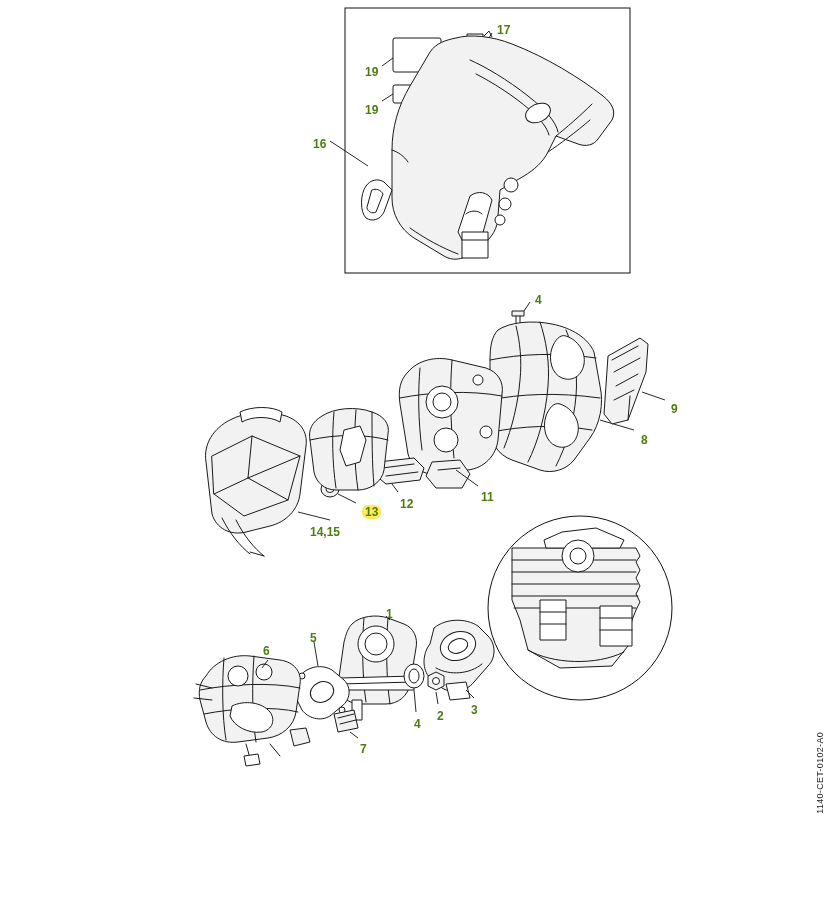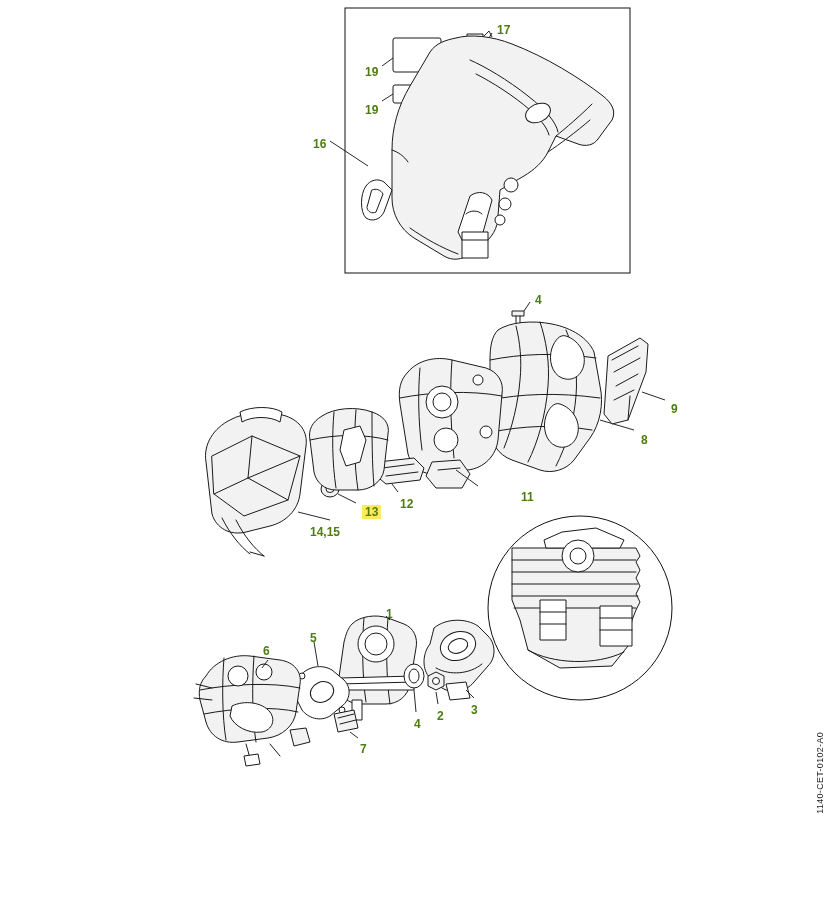--- a/index.html
+++ b/index.html
@@ -25,21 +25,21 @@
     font-family: "Liberation Sans", sans-serif;
     font-size: 12px;
     font-weight: bold;
     color: #4d7c0f;
     white-space: nowrap;
     line-height: 1;
   }
   .callout.highlight {
     background: #ffe95c;
     padding: 1px 3px;
-    border-radius: 1px;
+    border-radius: 6px;
   }
   .sidecode {
     position: absolute;
     right: 6px;
     bottom: 96px;
     font-family: "Liberation Sans", sans-serif;
     font-size: 9px;
     color: #222222;
     writing-mode: vertical-rl;
     transform: rotate(180deg);
@@ -341,21 +341,21 @@
 
   </svg>
 
   <span class="callout" style="left:497px; top:24px;">17</span>
   <span class="callout" style="left:365px; top:66px;">19</span>
   <span class="callout" style="left:365px; top:104px;">19</span>
   <span class="callout" style="left:313px; top:138px;">16</span>
   <span class="callout" style="left:535px; top:294px;">4</span>
   <span class="callout" style="left:671px; top:403px;">9</span>
   <span class="callout" style="left:641px; top:434px;">8</span>
-  <span class="callout" style="left:481px; top:491px;margin-left:40px;">11</span>
+  <span class="callout" style="left:481px; top:491px;">11</span>
   <span class="callout" style="left:400px; top:498px;text-align:right;">12</span>
   <span class="callout highlight" style="left:362px; top:505px;">13</span>
   <span class="callout" style="left:310px; top:526px;">14,15</span>
   <span class="callout" style="left:386px; top:608px;">1</span>
   <span class="callout" style="left:310px; top:632px;">5</span>
   <span class="callout" style="left:263px; top:645px;">6</span>
   <span class="callout" style="left:414px; top:718px;">4</span>
   <span class="callout" style="left:437px; top:710px;">2</span>
   <span class="callout" style="left:471px; top:704px;">3</span>
   <span class="callout" style="left:360px; top:743px;">7</span>

